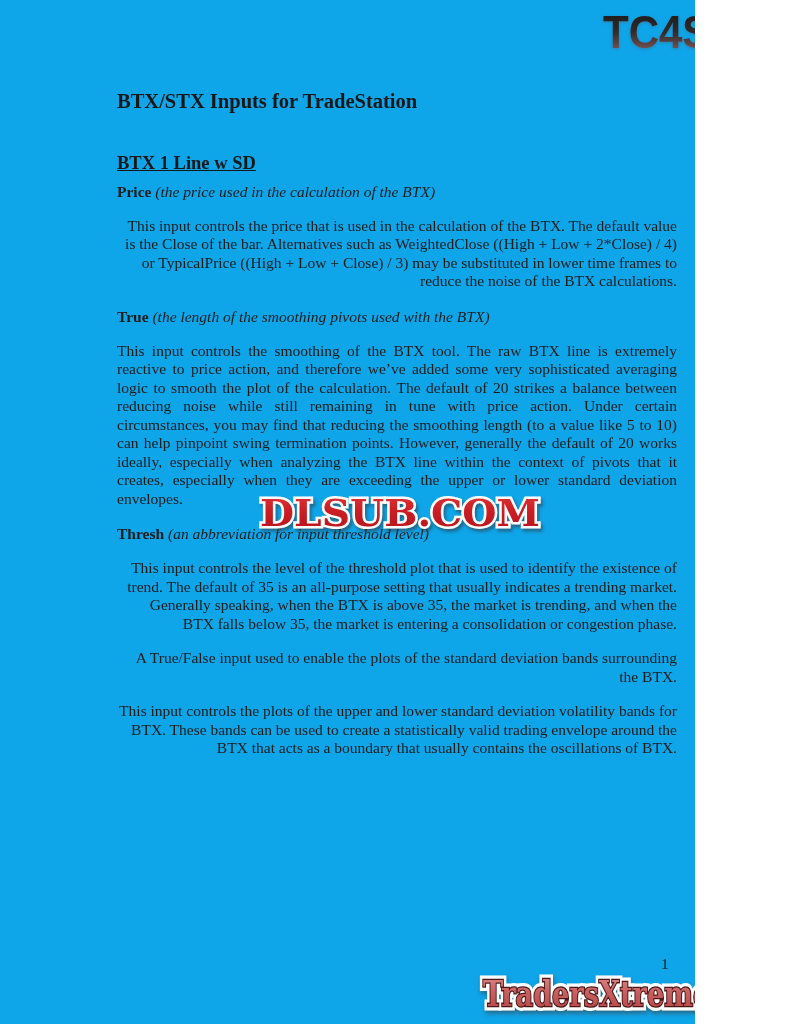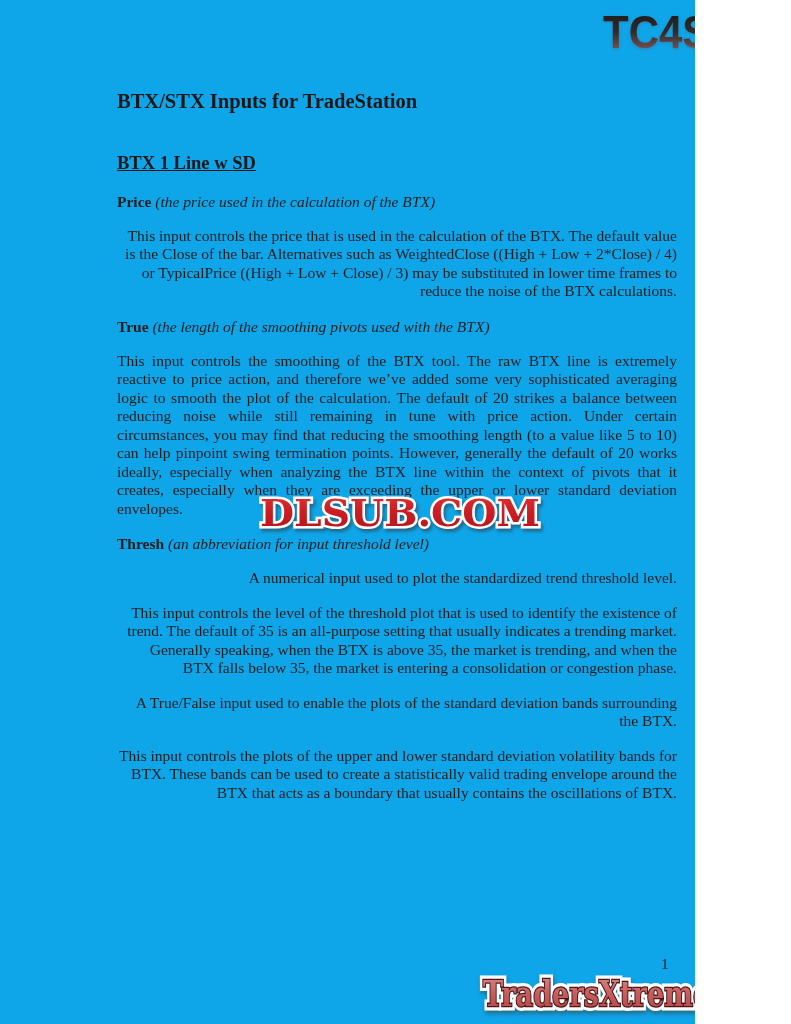--- a/index.html
+++ b/index.html
@@ -22,21 +22,21 @@
     font-size: 20.5px;
     font-weight: bold;
     margin: 0 0 38px 0;
     line-height: 1.15;
     color: #171717;
   }
   .doc-subheading {
     font-size: 18.5px;
     font-weight: bold;
     text-decoration: underline;
-    margin: 0 0 18px 0;
+    margin: 0 0 8px 0;
     line-height: 1.2;
     color: #171717;
   }
   .term-line {
     font-size: 15.5px;
     line-height: 19px;
     margin: 0 0 16px 0;
   }
   .term-line strong { font-weight: bold; }
   .term-line em { font-style: italic; }
@@ -85,21 +85,20 @@
 
     <h2 class="doc-subheading">BTX 1 Line w SD</h2>
 
     <p class="term-line"><strong>Price</strong> <em>(the price used in the calculation of the BTX)</em></p>
     <p class="body-para">This input controls the price that is used in the calculation of the BTX.  The default value is the Close of the bar.  Alternatives such as WeightedClose ((High + Low + 2*Close) / 4) or TypicalPrice ((High + Low + Close) / 3) may be substituted in lower time frames to reduce the noise of the BTX calculations.</p>
 
     <p class="term-line"><strong>True</strong> <em>(the length of the smoothing pivots used with the BTX)</em></p>
     <p class="body-para justify">This input controls the smoothing of the BTX tool. The raw BTX line is extremely reactive to price action, and therefore we’ve added some very sophisticated averaging logic to smooth the plot of the calculation.  The default of 20 strikes a balance between reducing noise while still remaining in tune with price action.   Under certain circumstances, you may find that reducing the smoothing length (to a value like 5 to 10) can help pinpoint swing termination points.  However, generally the default of 20 works ideally, especially when analyzing the BTX line within the context of pivots that it creates, especially when they are exceeding the upper or lower standard deviation envelopes.</p>
 
     <p class="term-line"><strong>Thresh</strong> <em>(an abbreviation for input threshold level)</em></p>
-    <p class="body-para">A numerical input used to plot the standardized trend threshold level.</p>
     <p class="body-para">This input controls the level of the threshold plot that is used to identify the existence of trend.  The default of 35 is an all-purpose setting that usually indicates a trending market.  Generally speaking, when the BTX is above 35, the market is trending, and when the BTX falls below 35, the market is entering a consolidation or congestion phase.</p>
 
     <p class="body-para">A True/False input used to enable the plots of the standard deviation bands surrounding the BTX.</p>
     <p class="body-para">This input controls the plots of the upper and lower standard deviation volatility bands for BTX.  These bands can be used to create a statistically valid trading envelope around the BTX that acts as a boundary that usually contains the oscillations of BTX.</p>
   </div>
 
   <div class="wm wm-middle">
     <svg width="292" height="44" viewBox="0 0 292 44">
       <defs>
         <linearGradient id="gradDlsub" x1="0" y1="0" x2="0" y2="1">

